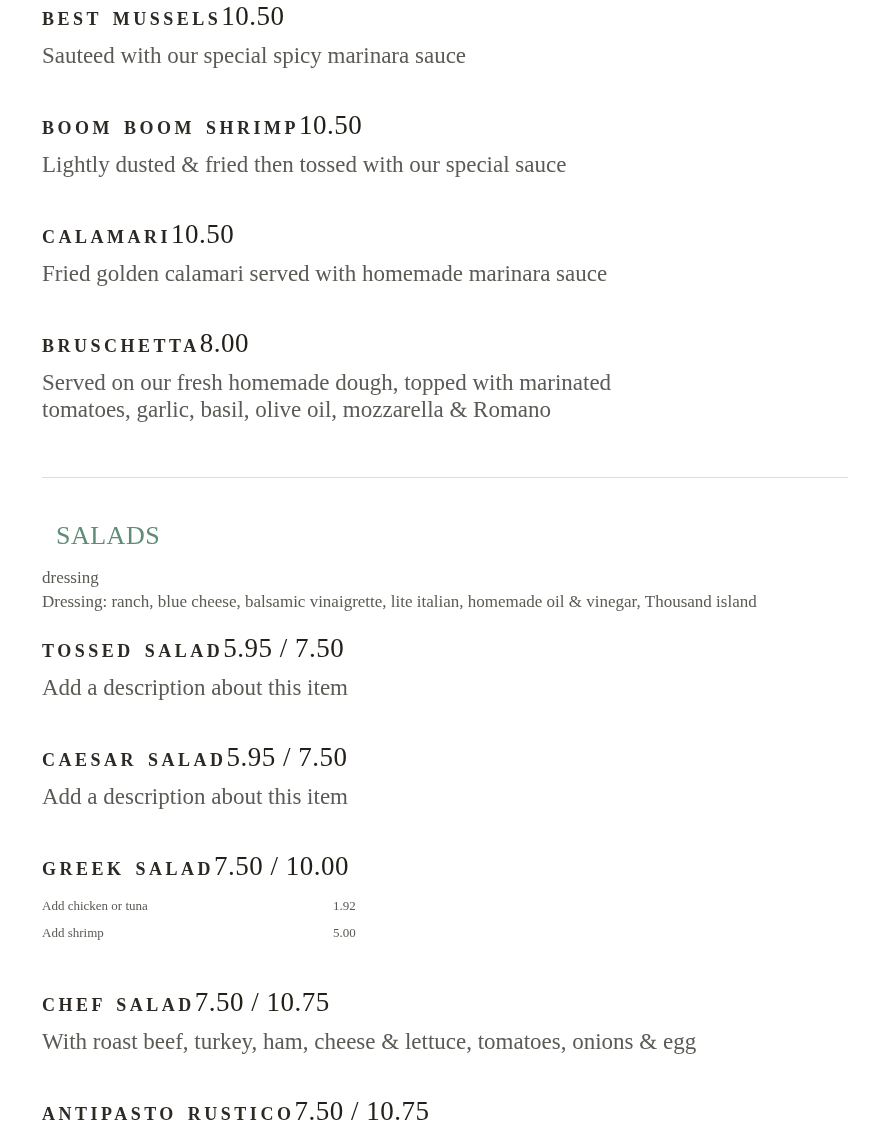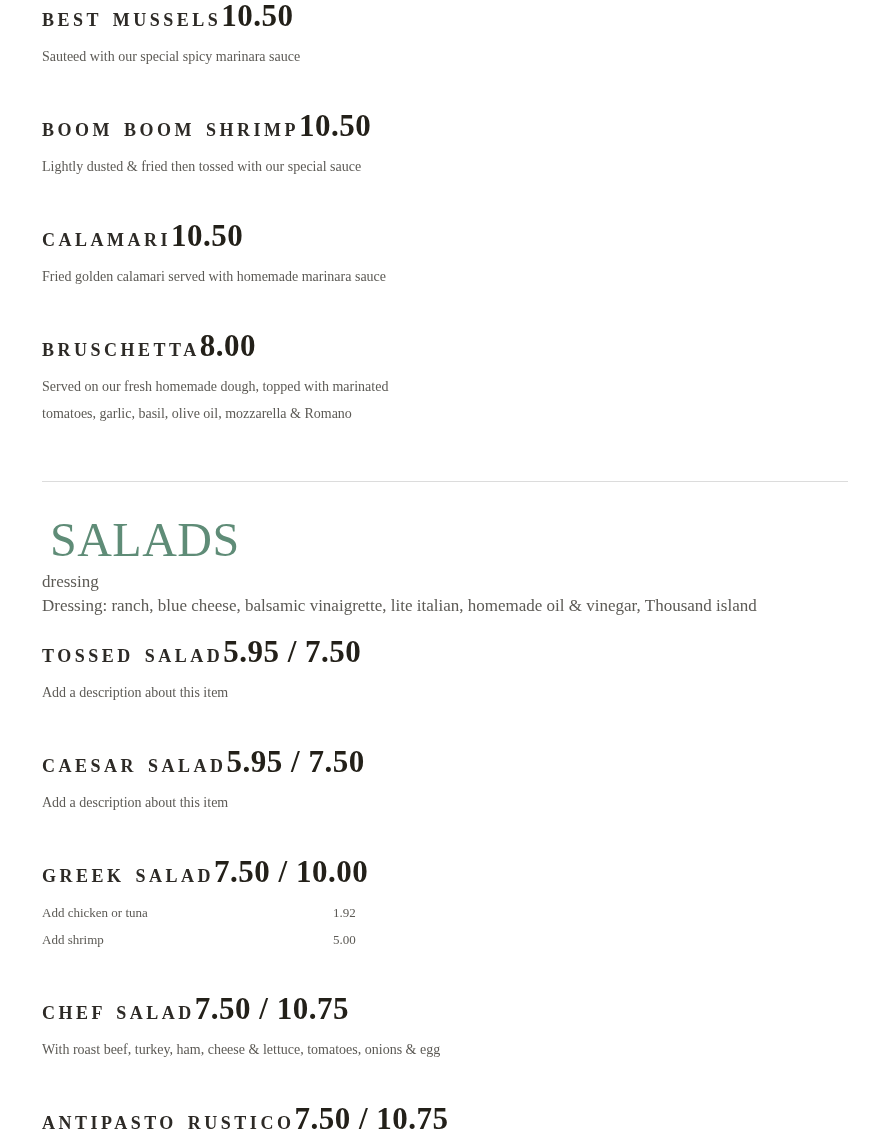--- a/index.html
+++ b/index.html
@@ -27,29 +27,29 @@
   }
   .item-name {
     margin: 0;
     font-size: 18px;
     font-weight: bold;
     letter-spacing: 3.5px;
     word-spacing: 3px;
     color: #2d2a26;
   }
   .item-price {
-    font-size: 31px;
-    font-weight: bold;
+    font-size: 27px;
+    font-weight: normal;
     color: #232019;
     white-space: nowrap;
     letter-spacing: 0.5px;
   }
   .item-desc {
     margin-top: 7px;
-    font-size: 14px;
+    font-size: 23px;
     line-height: 27px;
     color: #5c5a55;
   }
   .desc-line {
     display: block;
     white-space: nowrap;
   }
   .modifiers {
     margin-top: 7px;
   }
@@ -59,22 +59,22 @@
     font-size: 13px;
     line-height: 27px;
     color: #5c5a55;
   }
   .section-divider {
     border: none;
     border-top: 1px solid #dcdcdc;
     margin: 54px 0 0 0;
   }
   .section-title {
-    margin: 36px 0 8px 8px;
-    font-size: 48px;
+    margin: 36px 0 8px 14px;
+    font-size: 26px;
     font-weight: normal;
     line-height: 44px;
     letter-spacing: 0.5px;
     color: #5f8c77;
   }
   .section-note {
     margin: 0 0 18px 0;
     font-size: 17px;
     line-height: 24px;
     color: #5c5a55;

